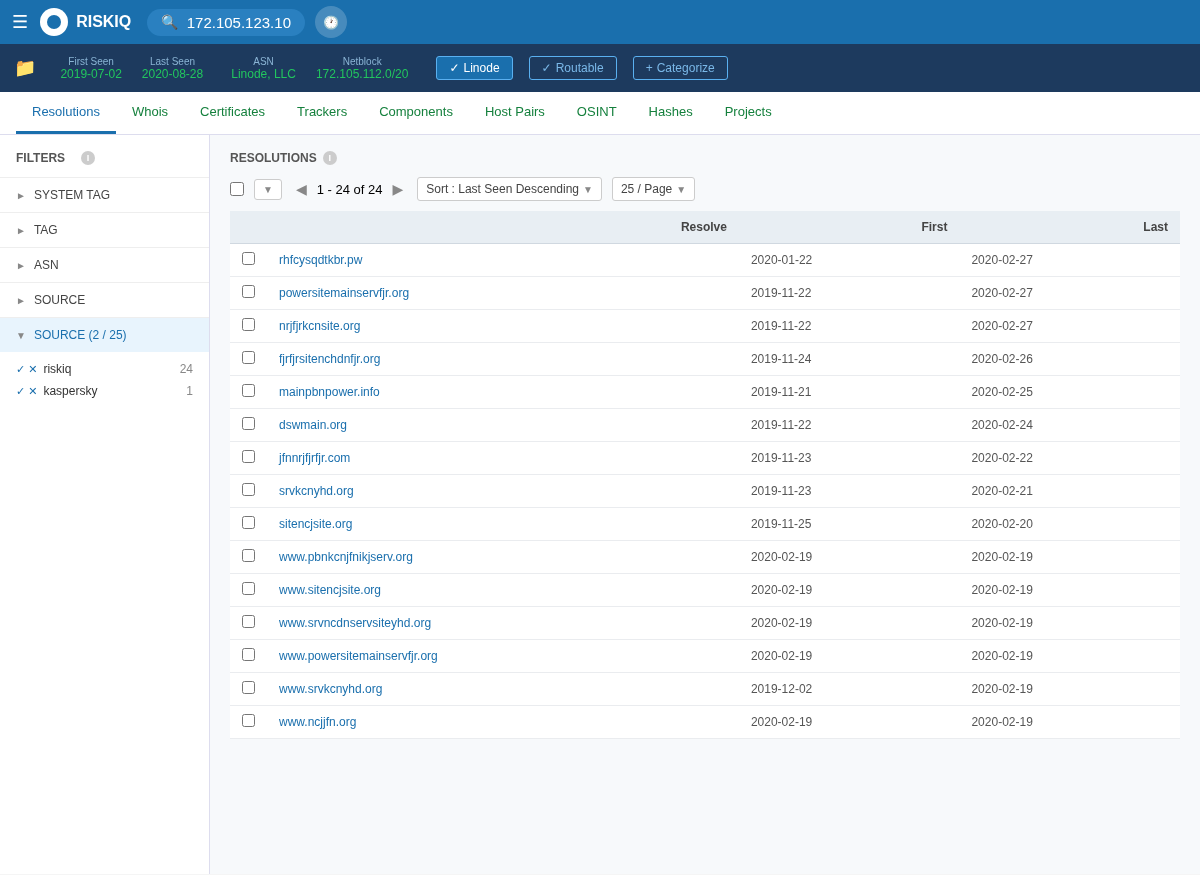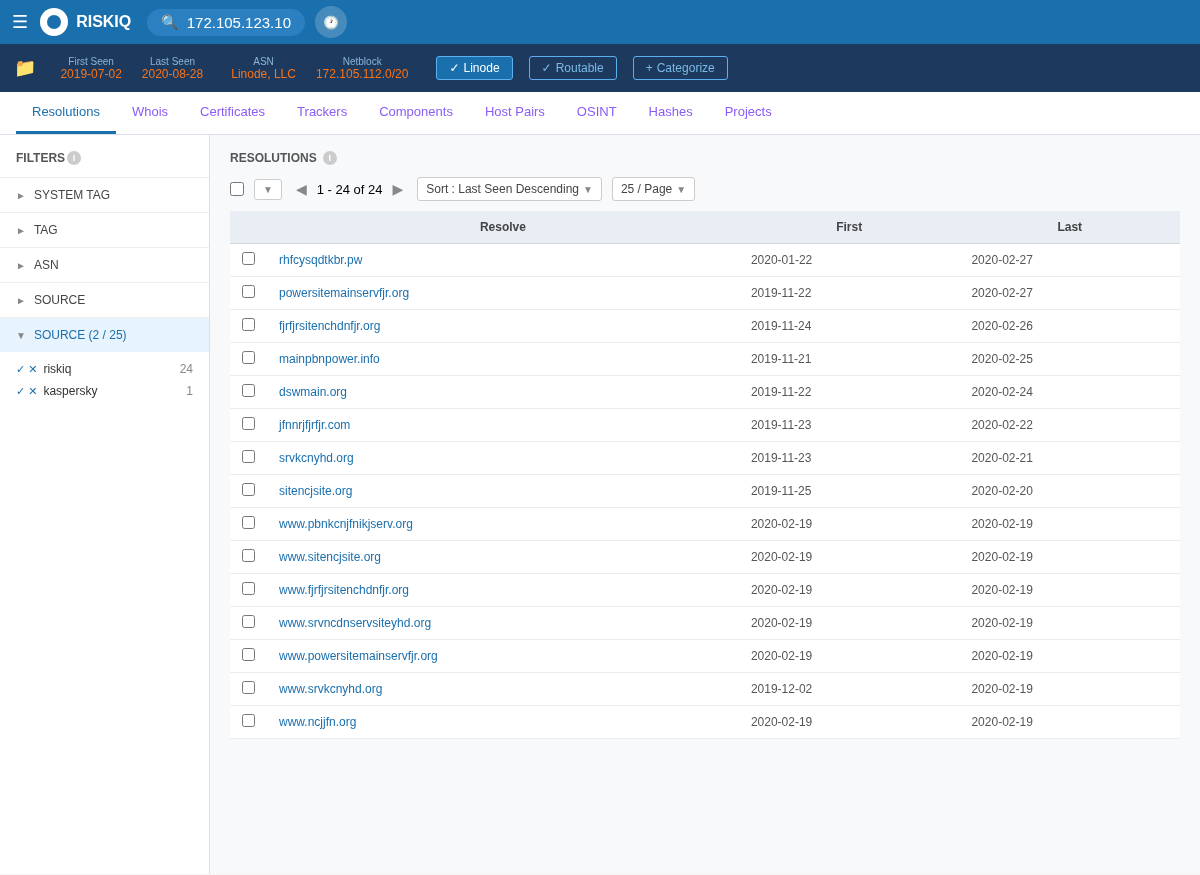--- a/index.html
+++ b/index.html
@@ -26,21 +26,21 @@
       background: #1d3a5e;
       display: flex;
       align-items: center;
       padding: 0 14px;
       height: 48px;
       gap: 16px;
     }
     .folder-icon { color: #7ab8e8; font-size: 18px; margin-right: 8px; }
     .info-item { display: flex; flex-direction: column; text-align: center; }
     .info-label { color: #8ab4d4; font-size: 10px; }
-    .info-value { color: #f97316; font-size: 12px; font-weight: 500; }
+    .info-value { color: #22c55e; font-size: 12px; font-weight: 500; }
     .info-group { display: flex; gap: 20px; margin-right: 12px; }
     .tag-btn {
       border: 1px solid;
       border-radius: 3px;
       padding: 4px 12px;
       font-size: 12px;
       cursor: pointer;
       display: flex; align-items: center; gap: 4px;
     }
     .tag-btn.blue { background: #1a6fad; border-color: #5ab0f0; color: white; }
@@ -51,41 +51,41 @@
     .tabs-bar {
       background: white;
       border-bottom: 1px solid #dde;
       display: flex;
       align-items: center;
       padding: 0 16px;
     }
     .tab {
       padding: 12px 16px;
       font-size: 13px;
-      color: #8b5cf6;
+      color: #15803d;
       cursor: pointer;
       border-bottom: 3px solid transparent;
       white-space: nowrap;
     }
     .tab.active { color: #1a6fad; border-bottom-color: #1a6fad; font-weight: 500; }
 
     
     .main-layout { display: flex; height: calc(875px - 44px - 48px - 44px); }
 
     
     .sidebar {
       width: 210px;
       min-width: 210px;
       background: white;
       border-right: 1px solid #dde;
       padding: 16px 0;
       overflow-y: auto;
     }
     .filters-header {
-      display: flex; gap: 2px;
+      display: flex; gap: 16px;
       padding: 0 16px 12px;
       font-weight: 700; font-size: 12px; color: #555; text-transform: uppercase;
     }
     .info-circle {
       width: 14px; height: 14px; border-radius: 50%; background: #ccc;
       display: flex; align-items: center; justify-content: center;
       font-size: 9px; color: white; font-weight: bold;
     }
     .filter-section {
       border-top: 1px solid #eee;
@@ -124,21 +124,21 @@
       padding: 4px 8px; font-size: 12px; color: #444; cursor: pointer;
     }
     .ctrl-arrow { font-size: 10px; color: #888; }
     .page-nav { display: flex; align-items: center; gap: 6px; }
     .page-nav-btn { background: none; border: none; color: #888; cursor: pointer; font-size: 14px; padding: 2px 4px; }
 
     
     .data-table { width: 100%; border-collapse: collapse; background: white; }
     .data-table thead tr { background: #e8eef3; }
     .data-table th {
-      padding: 9px 12px; text-align: center; font-size: 12px;
+      padding: 9px 12px; text-align: right; font-size: 12px;
       color: #444; font-weight: 600; border-bottom: 1px solid #d0d8e0;
     }
     .data-table td {
       padding: 8px 12px; font-size: 12px; border-bottom: 1px solid #eaecef;
       vertical-align: middle;
     }
     .data-table .check-col { width: 30px; }
     .link-cell { color: #1a6fad; text-decoration: none; cursor: pointer; }
     .date-cell { color: #555; }
   </style>
@@ -321,20 +321,30 @@
         <a class="link-cell">powersitemainservfjr.org</a>
       </td>
       <td class="date-cell">2019-11-22</td>
       <td class="date-cell">2020-02-27</td>
     </tr>
           <tr>
       <td class="check-col">
         <input type="checkbox" style="">
       </td>
       <td>
+        <a class="link-cell">nrjfjrkcnsite.org</a>
+      </td>
+      <td class="date-cell">2019-11-22</td>
+      <td class="date-cell">2020-02-27</td>
+    </tr>
+          <tr>
+      <td class="check-col">
+        <input type="checkbox" style="">
+      </td>
+      <td>
         <a class="link-cell">fjrfjrsitenchdnfjr.org</a>
       </td>
       <td class="date-cell">2019-11-24</td>
       <td class="date-cell">2020-02-26</td>
     </tr>
           <tr>
       <td class="check-col">
         <input type="checkbox" style="">
       </td>
       <td>
@@ -401,30 +411,20 @@
         <a class="link-cell">www.sitencjsite.org</a>
       </td>
       <td class="date-cell">2020-02-19</td>
       <td class="date-cell">2020-02-19</td>
     </tr>
           <tr>
       <td class="check-col">
         <input type="checkbox" style="">
       </td>
       <td>
-        <a class="link-cell">www.fjrfjrsitenchdnfjr.org</a>
-      </td>
-      <td class="date-cell">2020-02-19</td>
-      <td class="date-cell">2020-02-19</td>
-    </tr>
-          <tr>
-      <td class="check-col">
-        <input type="checkbox" style="">
-      </td>
-      <td>
         <a class="link-cell">www.srvncdnservsiteyhd.org</a>
       </td>
       <td class="date-cell">2020-02-19</td>
       <td class="date-cell">2020-02-19</td>
     </tr>
           <tr>
       <td class="check-col">
         <input type="checkbox" style="">
       </td>
       <td>

